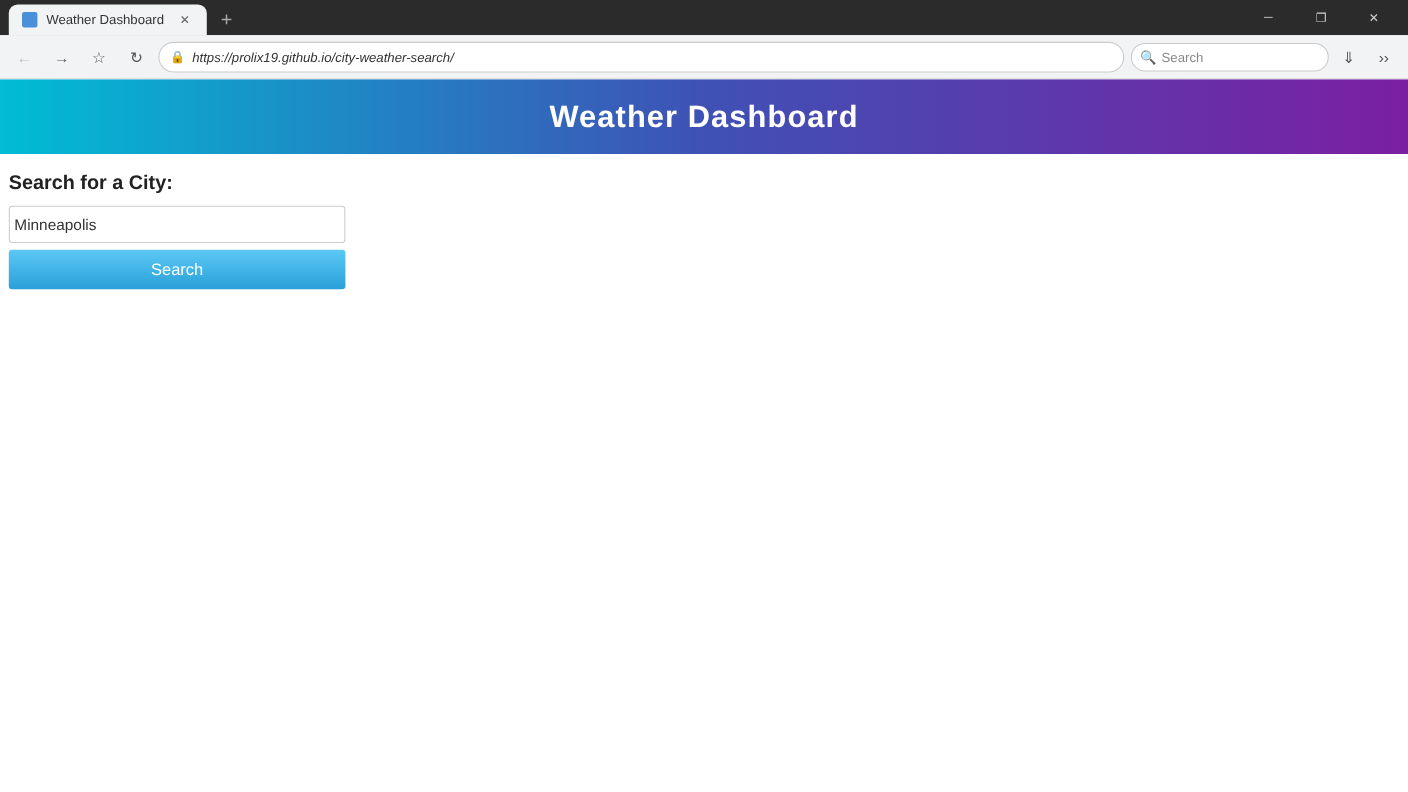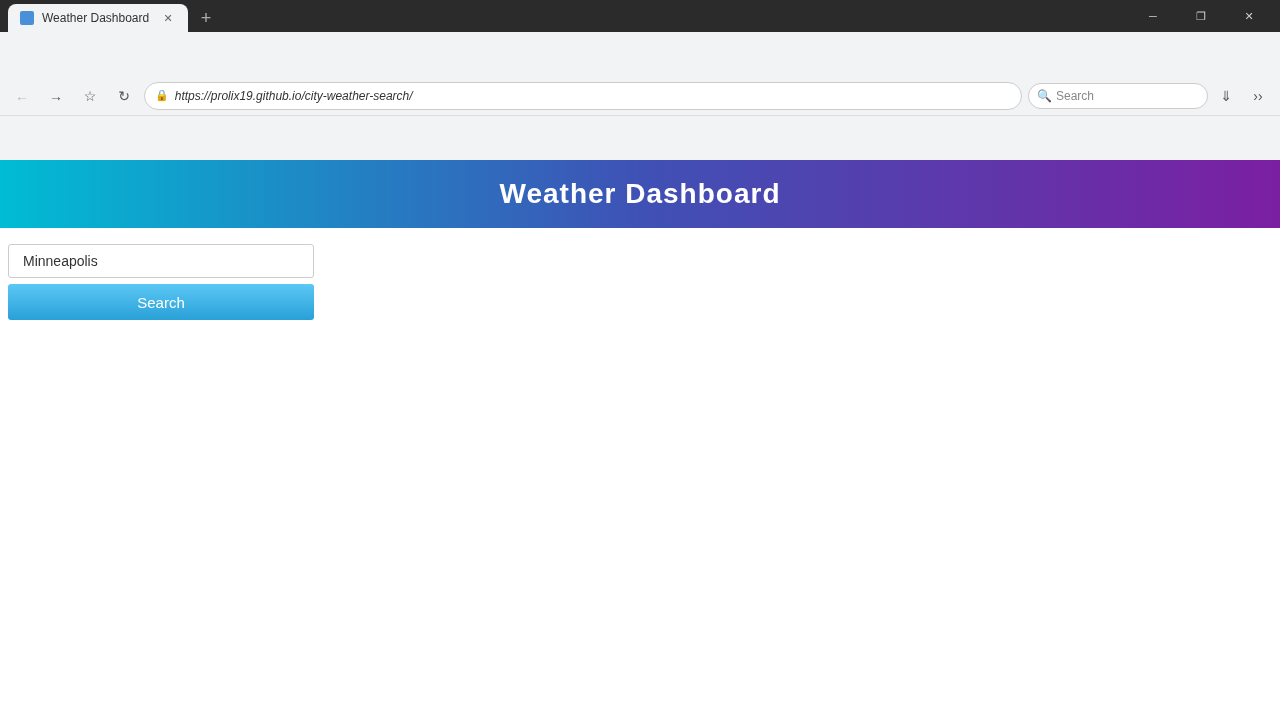--- a/index.html
+++ b/index.html
@@ -5,21 +5,20 @@
     * { margin: 0; padding: 0; box-sizing: border-box; }
     body { font-family: Arial, sans-serif; background: #fff; overflow: hidden; }
 
     
     .browser-window {
       width: 1280px;
       height: 720px;
       display: flex;
       flex-direction: column;
       background: #f1f3f4;
-      gap: 44px;
     }
 
     
     .title-bar {
       height: 32px;
       background: #2b2b2b;
       display: flex;
       align-items: center;
       padding: 0 8px;
       gap: 4px;
@@ -199,21 +198,21 @@
       font-size: 18px;
       font-weight: bold;
       color: #222;
       margin-bottom: 10px;
     }
     .city-input {
       width: 306px;
       height: 34px;
       border: 1px solid #ccc;
       border-radius: 3px;
-      padding: 0 14px;
+      padding: 0 4px;
       font-size: 14px;
       color: #333;
       display: block;
       outline: none;
     }
     .search-btn {
       width: 306px;
       height: 36px;
       background: linear-gradient(to bottom, #5bc8f5, #29a0d8);
       border: none;
@@ -277,19 +276,20 @@
     </div>
   </div>
 
   <div class="page-content">
 
     <div class="app-header">
       <h1>Weather Dashboard</h1>
     </div>
 
     <div class="app-body">
+      <div class="search-label">Search for a City:</div>
       <input class="city-input" type="text" value="Minneapolis" style="">
       <button class="search-btn">Search</button>
     </div>
 
   </div>
 
 </div>
 
 </body></html>

